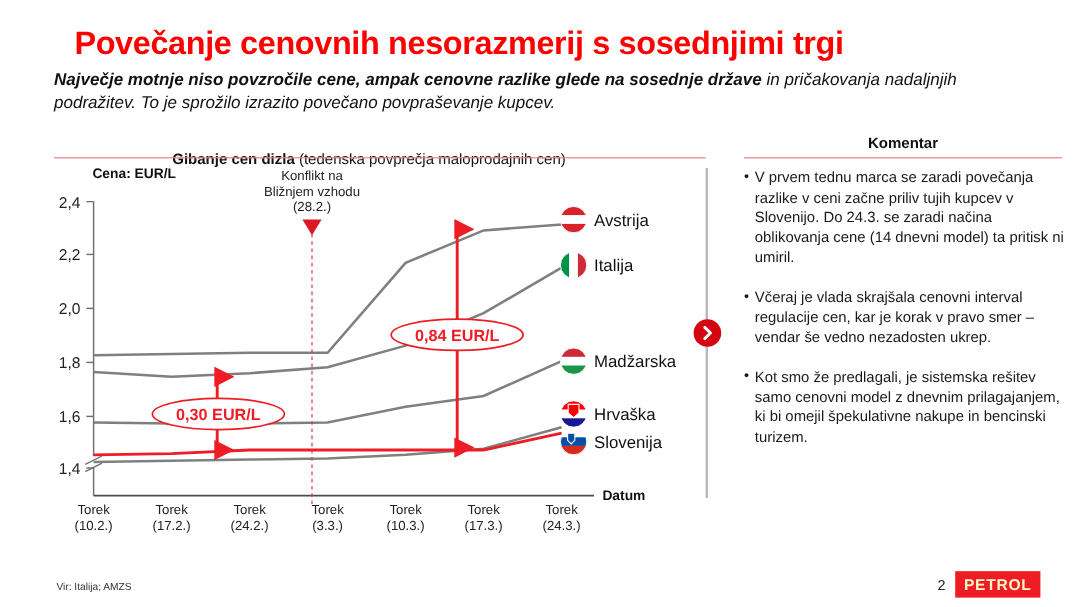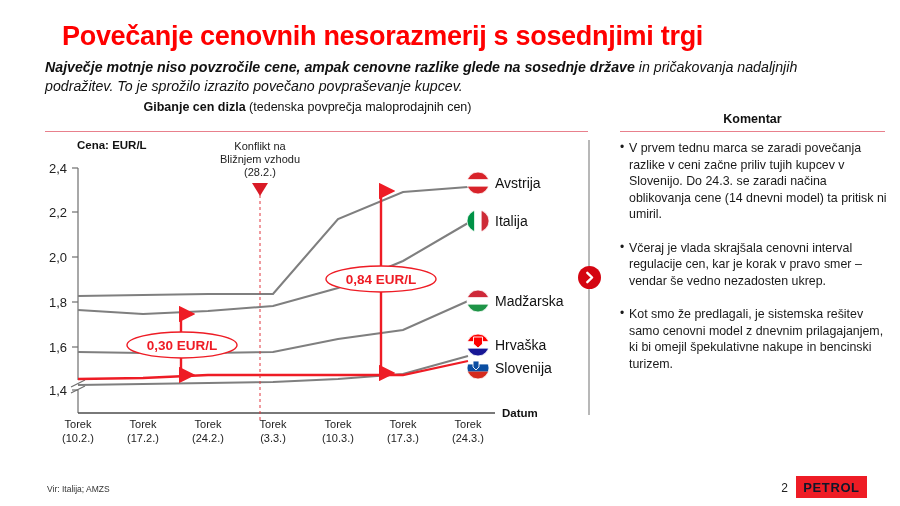--- a/index.html
+++ b/index.html
@@ -41,21 +41,21 @@
   .slide-subtitle .strong { font-weight: bold; margin-top: 40px; }
 
   
   .panel-head {
     position: absolute;
     font-size: 12.5px;
     text-align: center;
     color: #111;
   }
   .panel-head .bold { font-weight: bold; }
-  #chart-head { left: 45px; top: 100px; width: 525px; }
+  #chart-head { left: 45px; top: 126px; width: 525px; }
   #komentar-head { left: 620px; top: 112px; width: 265px; font-weight: bold; }
 
   .head-rule {
     position: absolute;
     height: 1px;
     background: #e8808c;
   }
   #chart-rule { left: 45px; top: 131px; width: 543px; }
   #komentar-rule { left: 620px; top: 131px; width: 265px; }
 
@@ -165,21 +165,21 @@
     position: absolute;
     right: 112px; top: 481px;
     font-size: 12px;
     color: #222;
   }
   #petrol-logo {
     position: absolute;
     right: 33px; top: 476px;
     width: 71px; height: 22px;
     background: #ee1c25;
-    color: #0f172a;
+    color: #fef9c3;
     font-size: 13px;
     font-weight: bold;
     letter-spacing: 0.6px;
     display: flex;
     align-items: center;
     justify-content: center;
   }
 </style>
 </head>
 <body>

